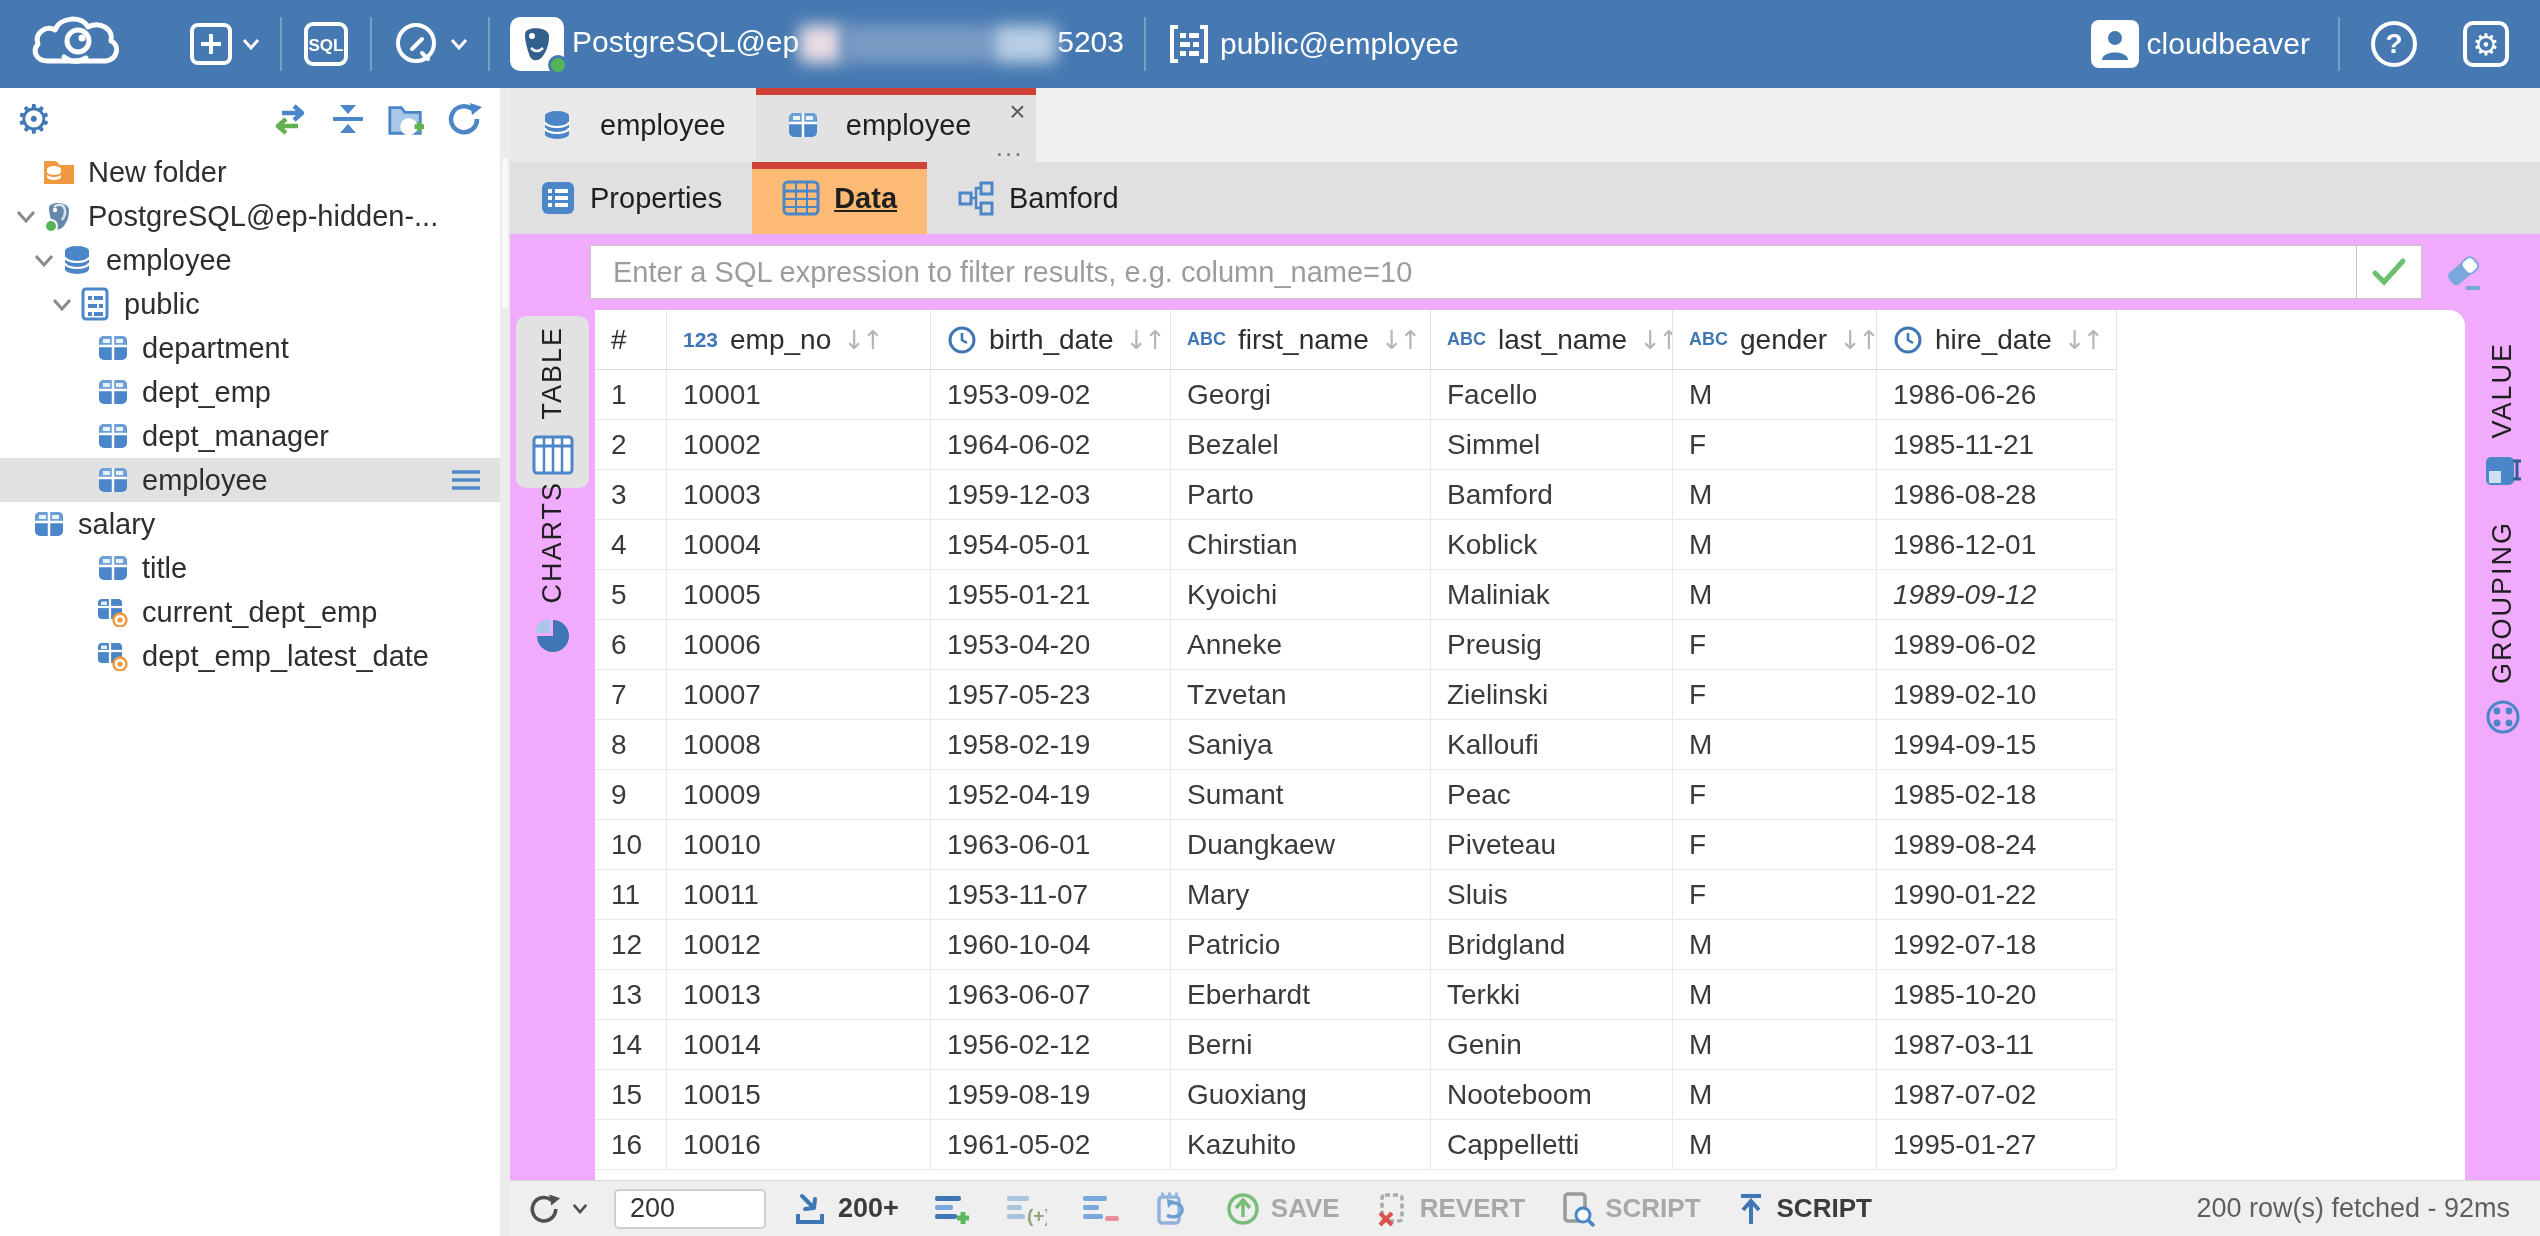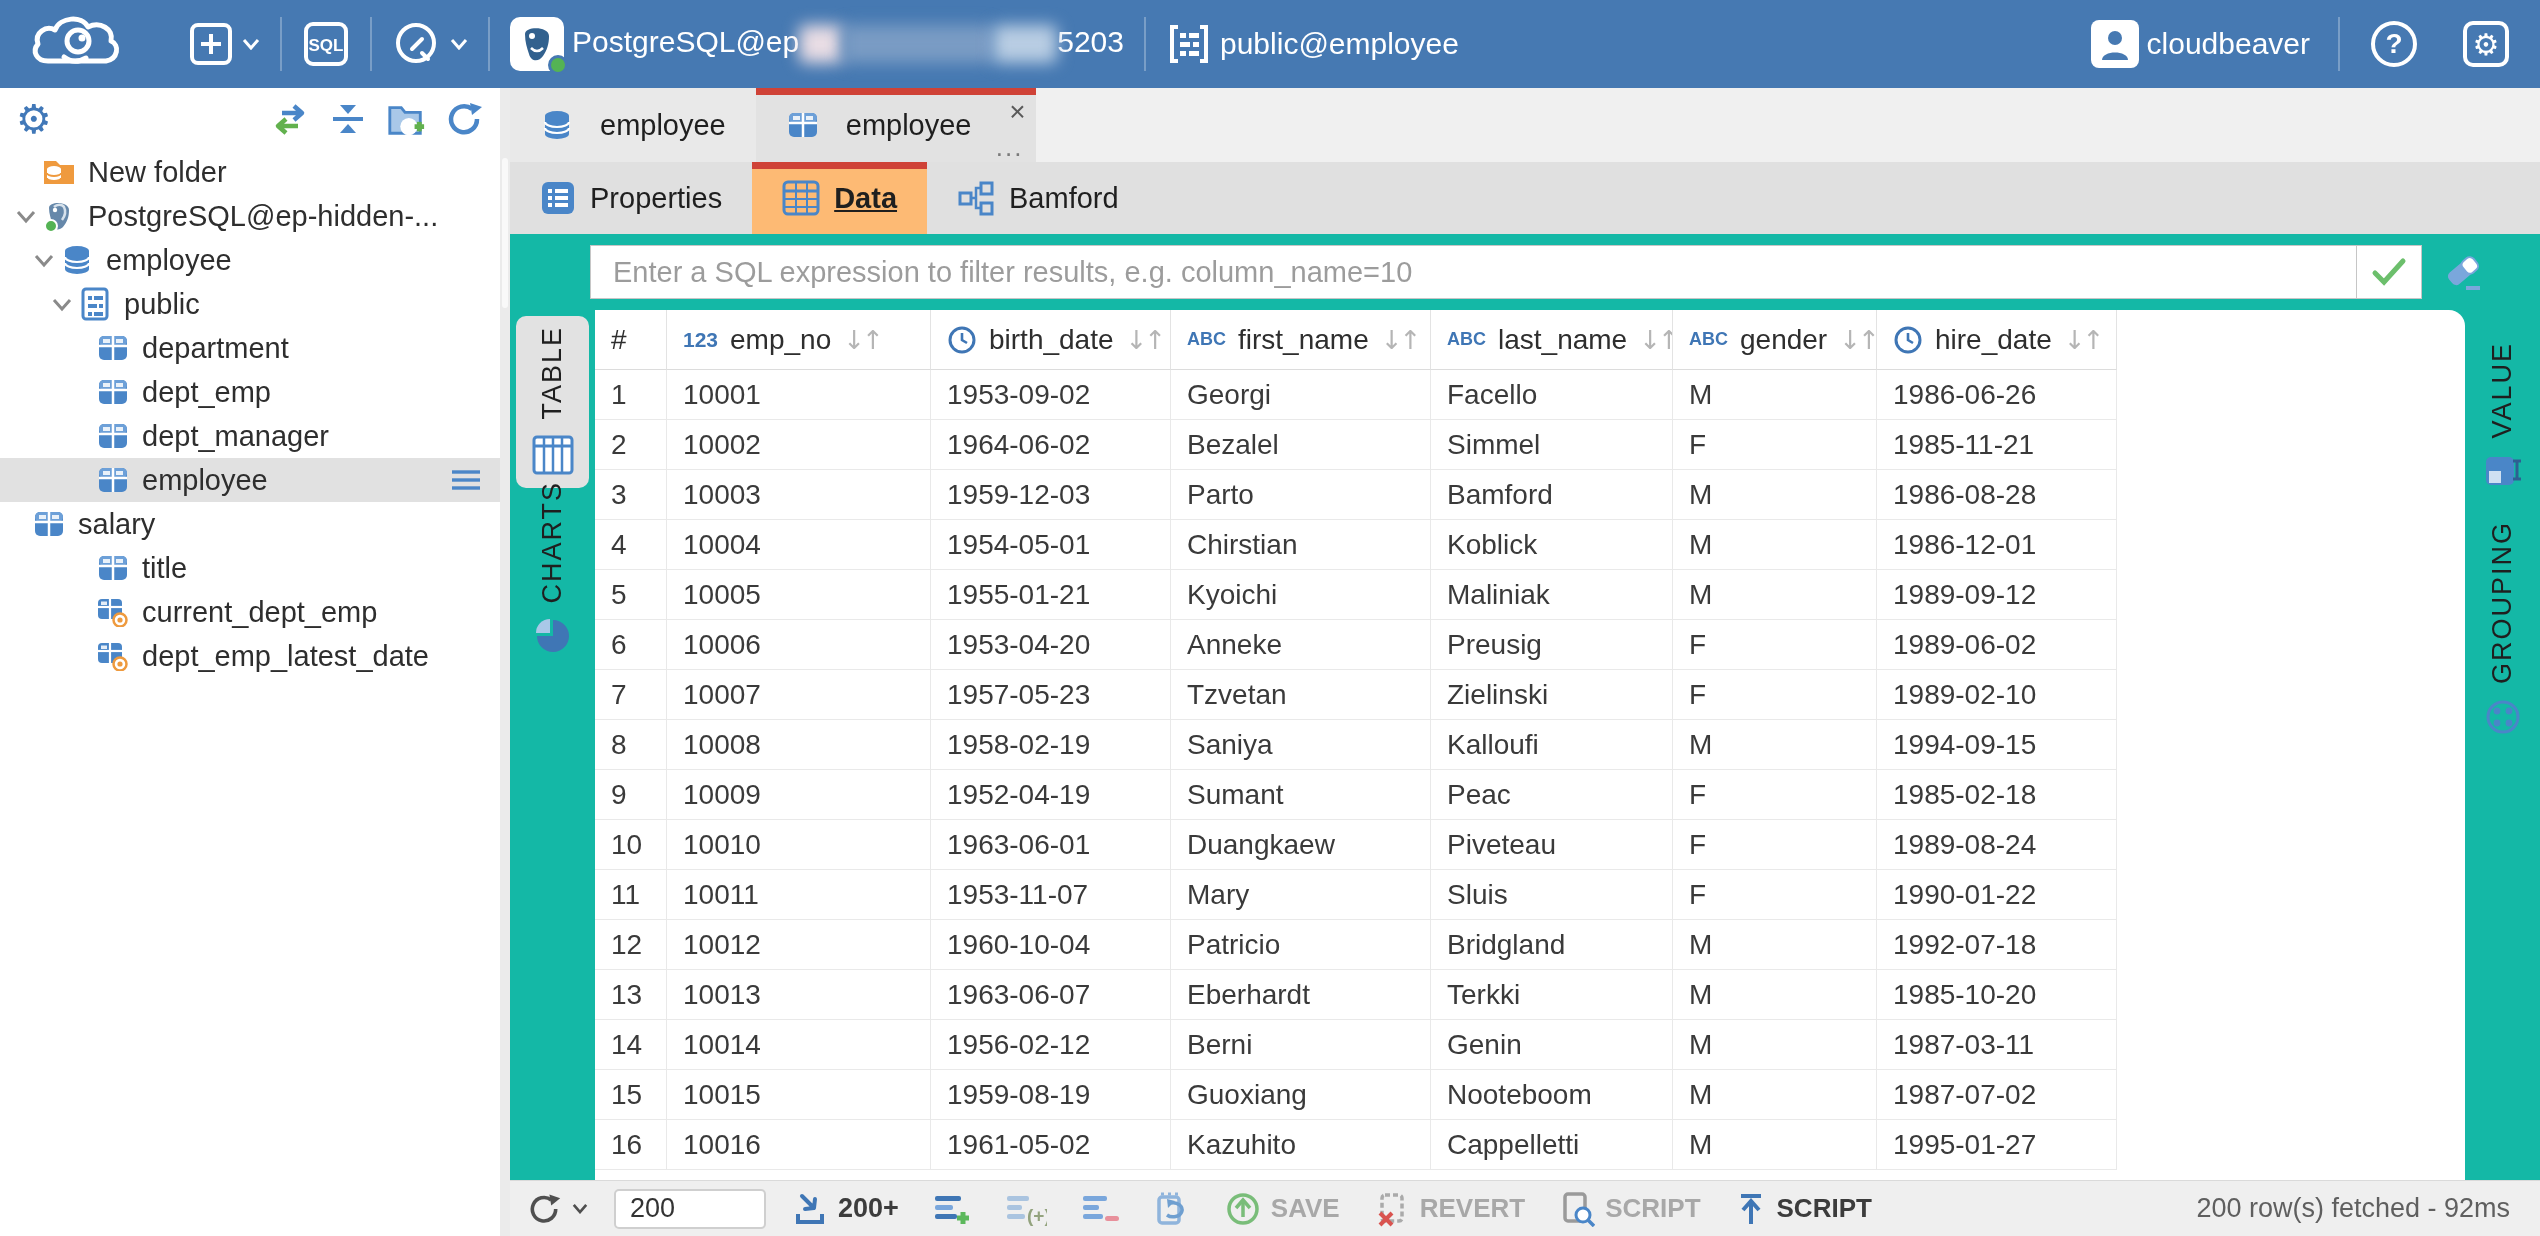--- a/index.html
+++ b/index.html
@@ -45,21 +45,21 @@
   .etab.active { background:#e2e2e2; padding-right:64px; }
   .etab.active::before { content:""; position:absolute; left:0; top:0; right:0; height:7px; background:#cf4237; }
   .etab-close { position:absolute; right:10px; top:10px; font-size:28px; color:#5a5a5a; line-height:1; cursor:pointer; }
   .etab-more { position:absolute; right:12px; bottom:2px; font-size:26px; color:#7a7a7a; line-height:1; letter-spacing:2px; cursor:pointer; }
 
   .view-tabs { height:72px; background:#e0e0e0; display:flex; align-items:stretch; flex:none; }
   .vtab { position:relative; display:flex; align-items:center; gap:14px; padding:0 30px; font-size:29px; color:#1f1f1f; cursor:pointer; }
   .vtab.active { background:#fdba74; font-weight:bold;text-decoration:underline; }
   .vtab.active::before { content:""; position:absolute; left:0; top:0; right:0; height:7px; background:#cf4237; }
 
-  .content { flex:1; background:#14b8a6; display:flex; flex-direction:column; min-height:0; }
+  .content { flex:1; background:#f0abfc; display:flex; flex-direction:column; min-height:0; }
 
   .filter-row { height:76px; flex:none; display:flex; align-items:center; padding:0 56px 0 80px; }
   .filter-input { flex:1; height:54px; border:1px solid #c6c6c6; border-right:none; background:#fff; font-size:29px; padding:0 22px; color:#333; outline:none; font-family:inherit; }
   .filter-input::placeholder { color:#9c9c9c; }
   .filter-apply { width:66px; height:54px; background:#fff; border:1px solid #c6c6c6; display:flex; align-items:center; justify-content:center; cursor:pointer; flex:none; }
   .filter-clear { margin-left:20px; cursor:pointer; flex:none; }
 
   .result-row { flex:1; display:flex; min-height:0; }
 
   .left-rail { width:85px; flex:none; position:relative; }
@@ -640,21 +640,21 @@
               <div class="g-cell" style="width: 240px;">1986-12-01</div>
               <div class="g-cell g-filler"></div>
             </div>
             <div class="g-row">
               <div class="g-cell" style="width: 72px;">5</div>
               <div class="g-cell" style="width: 264px;">10005</div>
               <div class="g-cell" style="width: 240px;">1955-01-21</div>
               <div class="g-cell" style="width: 260px;">Kyoichi</div>
               <div class="g-cell" style="width: 242px;">Maliniak</div>
               <div class="g-cell" style="width: 204px;">M</div>
-              <div class="g-cell" style="width: 240px;">1989-09-12</div>
+              <div class="g-cell" style="width: 240px; font-style: italic;">1989-09-12</div>
               <div class="g-cell g-filler"></div>
             </div>
             <div class="g-row">
               <div class="g-cell" style="width: 72px;">6</div>
               <div class="g-cell" style="width: 264px;">10006</div>
               <div class="g-cell" style="width: 240px;">1953-04-20</div>
               <div class="g-cell" style="width: 260px;">Anneke</div>
               <div class="g-cell" style="width: 242px;">Preusig</div>
               <div class="g-cell" style="width: 204px;">F</div>
               <div class="g-cell" style="width: 240px;">1989-06-02</div>

